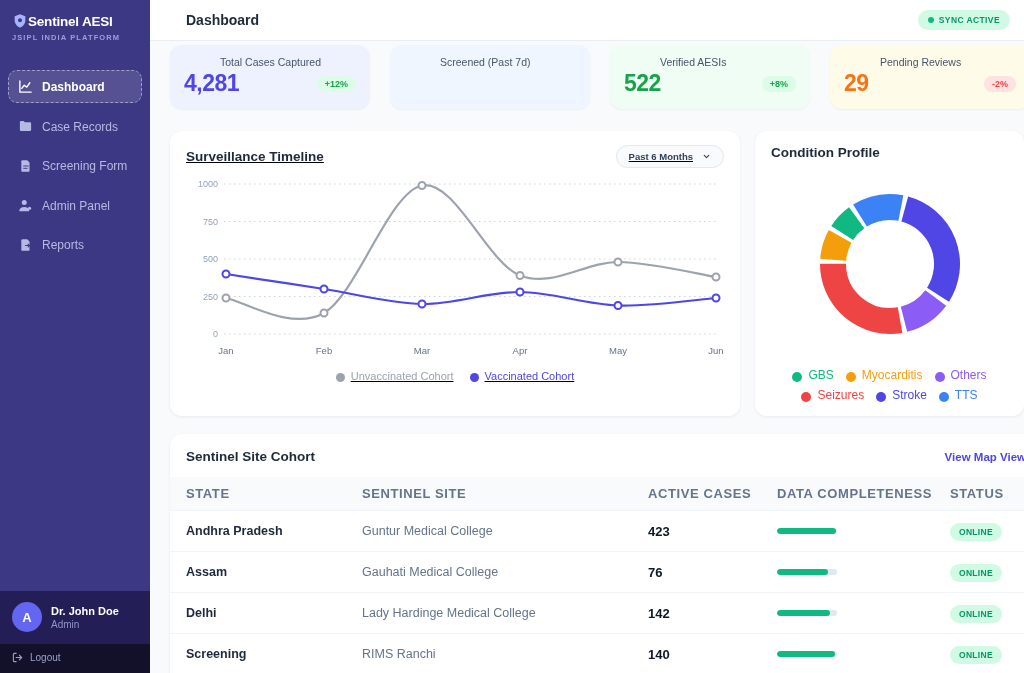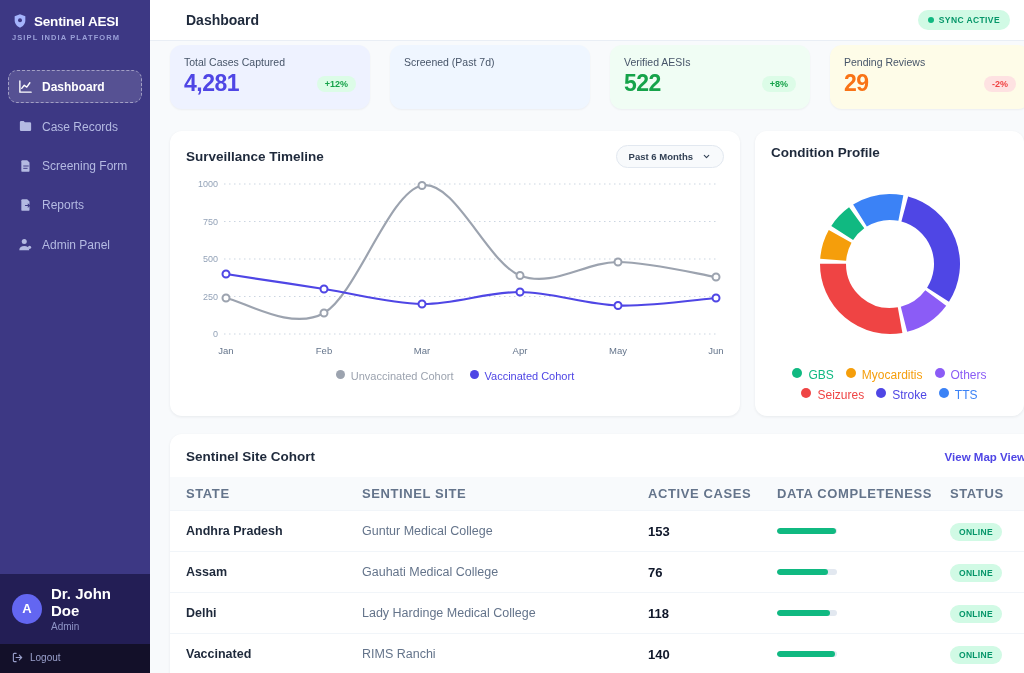--- a/index.html
+++ b/index.html
@@ -3,60 +3,60 @@
 <meta charset="utf-8">
 <title>Dashboard</title>
 <style>
   * { margin:0; padding:0; box-sizing:border-box; }
   html,body { width:1024px; height:673px; overflow:hidden; }
   body { font-family:"Liberation Sans",sans-serif; background:#f8fafc; position:relative; }
 
   
   .sidebar { position:absolute; left:0; top:0; width:150px; height:673px; background:#3d3884; display:flex; flex-direction:column; }
   .brand { padding:13px 10px 8px 12px; }
-  .brand-row { display:flex; align-items:center; gap:6px; }
+  .brand-row { display:flex; align-items:center; gap:0; }
   .brand-icon { color:#a5b4fc; display:flex; }
   .brand-name { color:#ffffff; font-size:13.5px; font-weight:bold; letter-spacing:-.2px; }
   .brand-sub { color:#9aa0d8; font-size:7.5px; font-weight:bold; letter-spacing:1.1px; margin-top:4px; }
   .nav { padding:20px 8px; display:flex; flex-direction:column; gap:7px; }
   .nav-item { display:flex; align-items:center; gap:9px; padding:8px 9px; border-radius:9px; color:#b4bae2; font-size:12px; border:1px dashed transparent; cursor:pointer; }
   .nav-item .nicon { display:flex; width:15px; justify-content:center; }
   .nav-item.active { background:rgba(255,255,255,.13); border-color:rgba(255,255,255,.45); color:#ffffff; font-weight:bold; }
   .sidebar-bottom { margin-top:auto; }
   .user-box { background:#231e55; padding:11px 12px 12px; display:flex; align-items:center; gap:9px; }
   .avatar { width:30px; height:30px; border-radius:50%; background:#6366f1; color:#fff; font-size:13px; font-weight:bold; display:flex; align-items:center; justify-content:center; flex:0 0 auto; }
-  .user-name { color:#ffffff; font-size:15px; font-weight:bold; }
+  .user-name { color:#ffffff; font-size:11px; font-weight:bold; }
   .user-role { color:#8f95c6; font-size:10px; margin-top:2px; }
   .logout-bar { background:#131029; padding:8px 12px 10px; display:flex; align-items:center; gap:7px; color:#9aa0cc; font-size:10px; cursor:pointer; }
 
   
   .main { margin-left:150px; height:673px; }
   .topbar { height:41px; background:#ffffff; border-bottom:1px solid #e9eef5; display:flex; align-items:center; justify-content:space-between; padding:0 14px 0 36px; }
   .topbar-title { font-size:14px; font-weight:bold; color:#1e293b; }
   .sync-badge { background:#d1fae5; color:#059669; font-size:8.5px; font-weight:bold; letter-spacing:.4px; padding:5px 10px; border-radius:999px; display:flex; align-items:center; gap:5px; }
   .sync-dot { width:6px; height:6px; border-radius:50%; background:#10b981; }
   .content { padding:4px 0 0 20px; }
 
   
   .stats { display:grid; grid-template-columns:repeat(4,200px); gap:20px; }
   .stat-card { border-radius:12px; padding:11px 14px; height:64px; box-shadow:0 1px 2px rgba(15,23,42,.05); }
-  .stat-label { font-size:10.5px; color:#475569; }
+  .stat-label { font-size:10.5px; color:#475569;margin-left:36px; }
   .stat-row { display:flex; justify-content:space-between; align-items:center; margin-top:2px; }
   .stat-value { font-size:23px; font-weight:bold; letter-spacing:-.5px; }
   .stat-badge { font-size:9px; font-weight:bold; padding:3px 8px; border-radius:999px; }
 
   
   .charts-row { display:flex; gap:15px; margin-top:22px; }
   .card { background:#ffffff; border-radius:12px; box-shadow:0 1px 3px rgba(15,23,42,.07); }
-  .timeline-card { width:570px; padding:14px 16px 10px; }
+  .timeline-card { width:570px; padding:14px 16px 10px;text-decoration:underline; }
   .card-head { display:flex; justify-content:space-between; align-items:center; }
   .card-title { font-size:13.5px; font-weight:bold; color:#1e293b; }
   .range-pill { display:flex; align-items:center; gap:9px; background:#f8fafc; border:1px solid #e2e8f0; border-radius:999px; padding:5px 12px; font-size:9.5px; font-weight:bold; color:#334155; cursor:pointer; }
   .chart-legend { display:flex; justify-content:center; gap:16px; margin-top:2px; padding-bottom:4px; }
-  .legend-item { display:flex; align-items:flex-start; gap:6px; font-size:11px; }
+  .legend-item { display:flex; align-items:flex-end; gap:6px; font-size:11px; }
   .legend-dot { width:9px; height:9px; border-radius:50%; }
 
   .condition-card { width:290px; padding:14px 16px; }
   .donut-wrap { display:flex; justify-content:center; margin-top:24px; }
   .donut-legend { display:flex; flex-wrap:wrap; justify-content:center; column-gap:12px; row-gap:6px; margin-top:24px; }
   .donut-legend .legend-item { font-size:12px; }
   .donut-legend .legend-dot { width:10px; height:10px; }
 
   
   .table-card { width:876px; margin-top:18px; margin-bottom:0; overflow:hidden; }
@@ -110,36 +110,36 @@
         <span class="nicon">
           <svg width="14" height="14" viewBox="0 0 24 24" fill="currentColor">
             <path d="M6 2h8l4 4v14a2 2 0 0 1-2 2H6a2 2 0 0 1-2-2V4a2 2 0 0 1 2-2z"></path>
             <path d="M8 12h8M8 16h6" stroke="#3d3884" stroke-width="1.6" stroke-linecap="round"></path>
           </svg>
         </span>
         <span>Screening Form</span>
       </div>
       <div class="nav-item">
         <span class="nicon">
-          <svg width="14" height="14" viewBox="0 0 24 24" fill="currentColor">
-            <path d="M6 2h8l4 4v14a2 2 0 0 1-2 2H6a2 2 0 0 1-2-2V4a2 2 0 0 1 2-2z"></path>
-            <path d="M11 13h7m0 0l-2.5-2.5M18 13l-2.5 2.5" stroke="#3d3884" stroke-width="1.8" stroke-linecap="round" stroke-linejoin="round"></path>
-          </svg>
-        </span>
-        <span>Reports</span>
-      </div>
-      <div class="nav-item">
-        <span class="nicon">
           <svg width="15" height="15" viewBox="0 0 24 24" fill="currentColor">
             <circle cx="10" cy="7" r="4"></circle>
             <path d="M2 21c0-4 3.6-6.5 8-6.5s8 2.5 8 6.5H2z"></path>
             <circle cx="18.5" cy="16.5" r="2.5"></circle>
           </svg>
         </span>
         <span>Admin Panel</span>
+      </div>
+      <div class="nav-item">
+        <span class="nicon">
+          <svg width="14" height="14" viewBox="0 0 24 24" fill="currentColor">
+            <path d="M6 2h8l4 4v14a2 2 0 0 1-2 2H6a2 2 0 0 1-2-2V4a2 2 0 0 1 2-2z"></path>
+            <path d="M11 13h7m0 0l-2.5-2.5M18 13l-2.5 2.5" stroke="#3d3884" stroke-width="1.8" stroke-linecap="round" stroke-linejoin="round"></path>
+          </svg>
+        </span>
+        <span>Reports</span>
       </div>
     </nav>
   <div class="sidebar-bottom">
     <div class="user-box">
       <div class="avatar">A</div>
       <div>
         <div class="user-name">Dr. John Doe</div>
         <div class="user-role">Admin</div>
       </div>
     </div>
@@ -302,46 +302,46 @@
         <span class="th">STATE</span>
         <span class="th">SENTINEL SITE</span>
         <span class="th">ACTIVE CASES</span>
         <span class="th">DATA COMPLETENESS</span>
         <span class="th">STATUS</span>
       </div>
       <div id="table-body">
           <div class="trow">
             <span class="td-state">Andhra Pradesh</span>
             <span class="td-site">Guntur Medical College</span>
-            <span class="td-cases">153</span>
+            <span class="td-cases">423</span>
             <span class="track">
               <span class="fill" style="display: block; width: 98%; background: rgb(16, 185, 129);"></span>
             </span>
             <span><span class="online-badge">ONLINE</span></span>
           </div>
           <div class="trow">
             <span class="td-state">Assam</span>
             <span class="td-site">Gauhati Medical College</span>
             <span class="td-cases">76</span>
             <span class="track">
               <span class="fill" style="display: block; width: 85%; background: rgb(16, 185, 129);"></span>
             </span>
             <span><span class="online-badge">ONLINE</span></span>
           </div>
           <div class="trow">
             <span class="td-state">Delhi</span>
             <span class="td-site">Lady Hardinge Medical College</span>
-            <span class="td-cases">118</span>
+            <span class="td-cases">142</span>
             <span class="track">
               <span class="fill" style="display: block; width: 88%; background: rgb(16, 185, 129);"></span>
             </span>
             <span><span class="online-badge">ONLINE</span></span>
           </div>
           <div class="trow">
-            <span class="td-state">Vaccinated</span>
+            <span class="td-state">Screening</span>
             <span class="td-site">RIMS Ranchi</span>
             <span class="td-cases">140</span>
             <span class="track">
               <span class="fill" style="display: block; width: 97%; background: rgb(16, 185, 129);"></span>
             </span>
             <span><span class="online-badge">ONLINE</span></span>
           </div>
           <div class="trow"></div>
         </div>
     </div>

